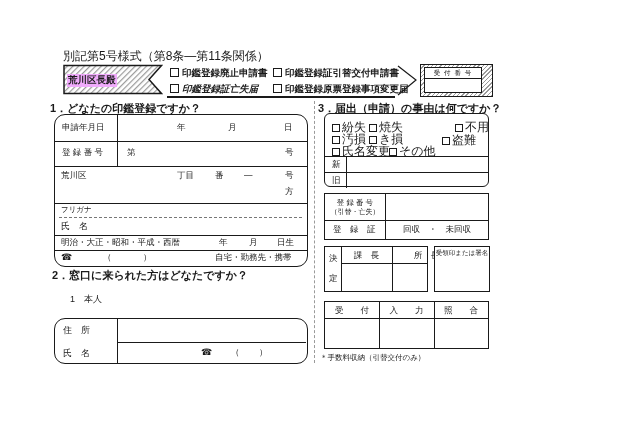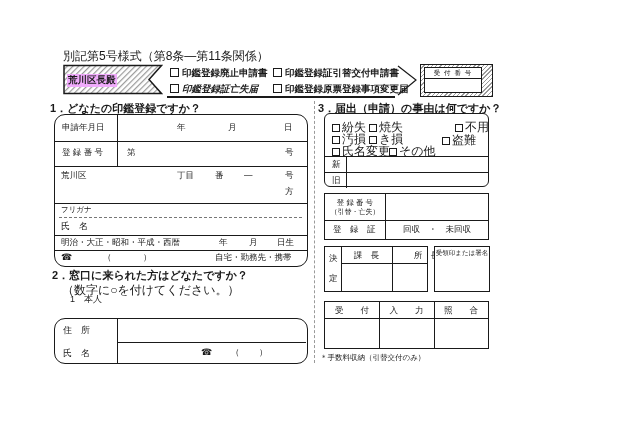--- a/index.html
+++ b/index.html
@@ -110,21 +110,20 @@
     <div class="abs f85" style="left:222px;top:122px;">日生</div>
 
     <div class="abs f9" style="left:6px;top:137px;">☎</div>
     <div class="abs f85" style="left:48px;top:137px;">（</div>
     <div class="abs f85" style="left:88px;top:137px;">）</div>
     <div class="abs f85" style="left:160px;top:137px;text-align:right;">自宅・勤務先・携帯</div>
     <div class="abs" style="left:18px;top:136px;width:120px;height:14px;"></div>
   </div>
 
   <div class="abs f11 b" style="left:52px;top:268px;">2．窓口に来られた方はどなたですか？</div>
-  <div class="abs f8" style="left:62px;top:282px;">（数字に○を付けてください。）</div>
   <div class="abs f9" style="left:70px;top:293px;">1　本人</div>
 
   <div class="box round" style="left:54px;top:318px;width:254px;height:46px;">
     <div class="vl" style="left:62px;top:0;height:100%;"></div>
     <div class="hl" style="left:62px;top:23px;width:189px;"></div>
     <div class="abs f9" style="left:8px;top:5px;">住　所</div>
     <div class="abs" style="left:64px;top:1px;width:186px;height:21px;"></div>
     <div class="abs f9" style="left:8px;top:28px;">氏　名</div>
     <div class="abs" style="left:64px;top:24px;width:80px;height:20px;"></div>
     <div class="abs f9" style="left:146px;top:28px;">☎</div>

